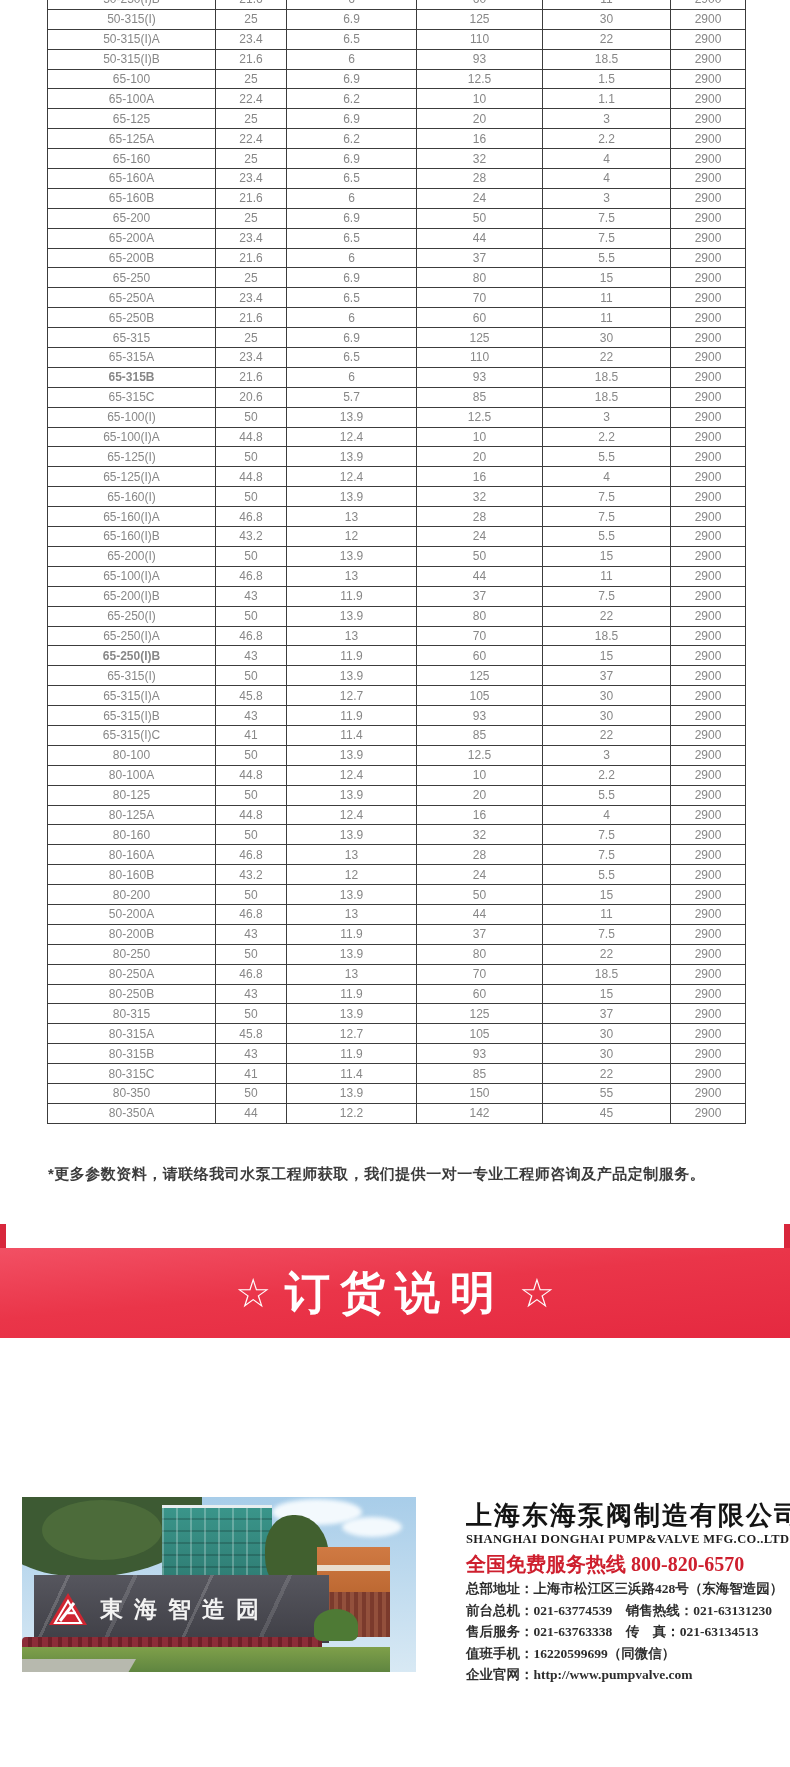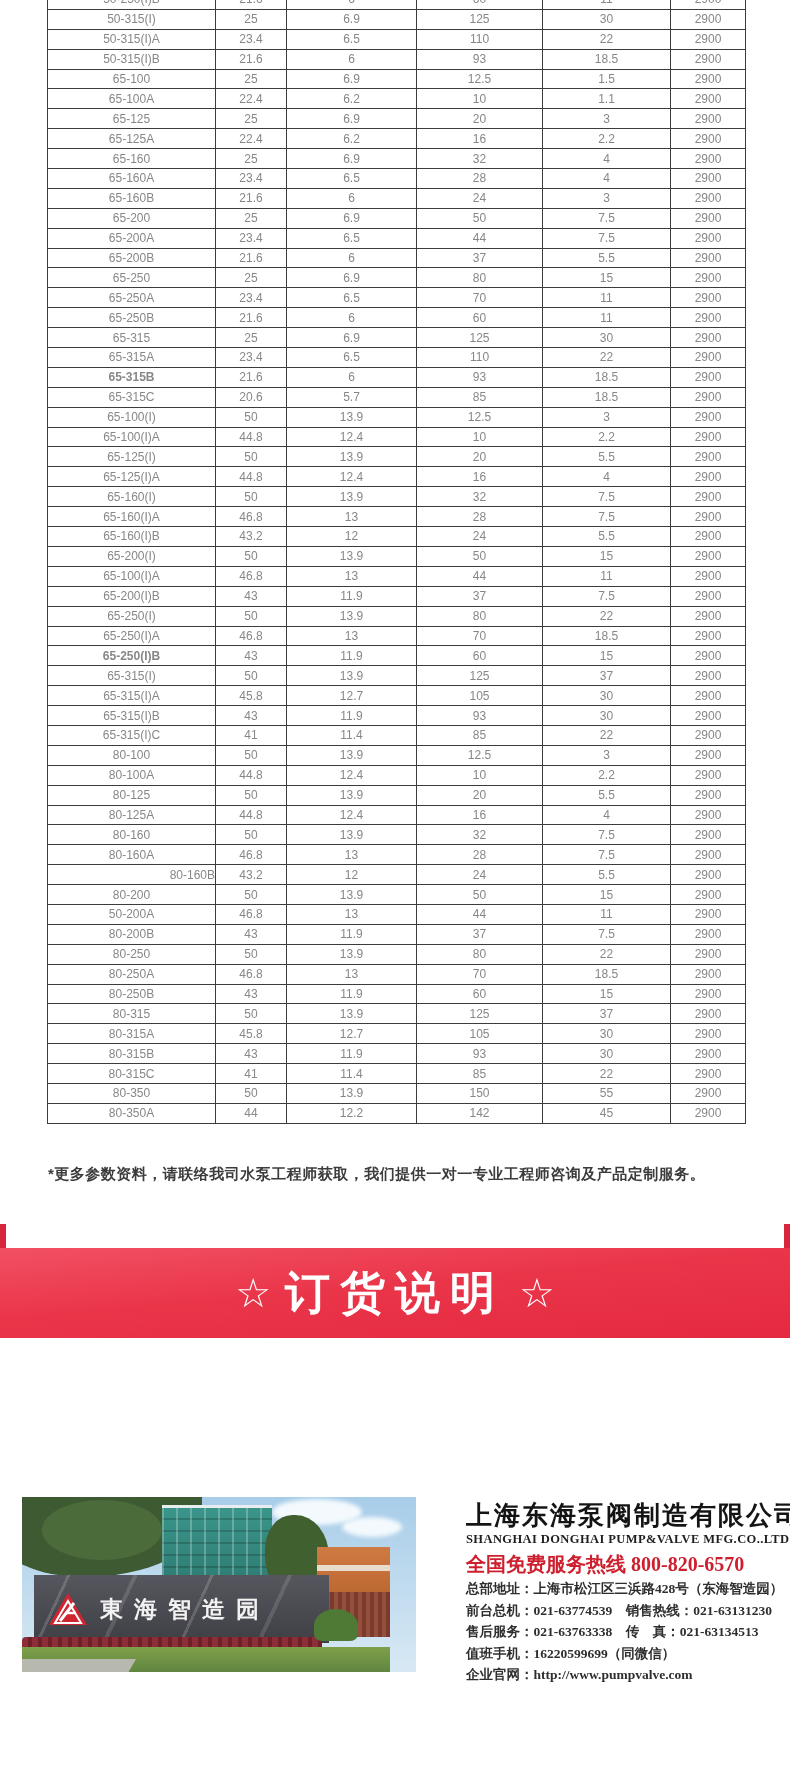--- a/index.html
+++ b/index.html
@@ -442,21 +442,21 @@
           </tr>
           <tr>
             <td style="width: 167px;">80-160A</td>
             <td style="width: 70px;">46.8</td>
             <td style="width: 129px;">13</td>
             <td style="width: 125px;">28</td>
             <td style="width: 127px;">7.5</td>
             <td style="width: 74px;">2900</td>
           </tr>
           <tr>
-            <td style="width: 167px; text-align: right;">80-160B</td>
+            <td style="width: 167px;">80-160B</td>
             <td style="width: 70px;">43.2</td>
             <td style="width: 129px;">12</td>
             <td style="width: 125px;">24</td>
             <td style="width: 127px;">5.5</td>
             <td style="width: 74px;">2900</td>
           </tr>
           <tr>
             <td style="width: 167px;">80-200</td>
             <td style="width: 70px;">50</td>
             <td style="width: 129px;">13.9</td>

